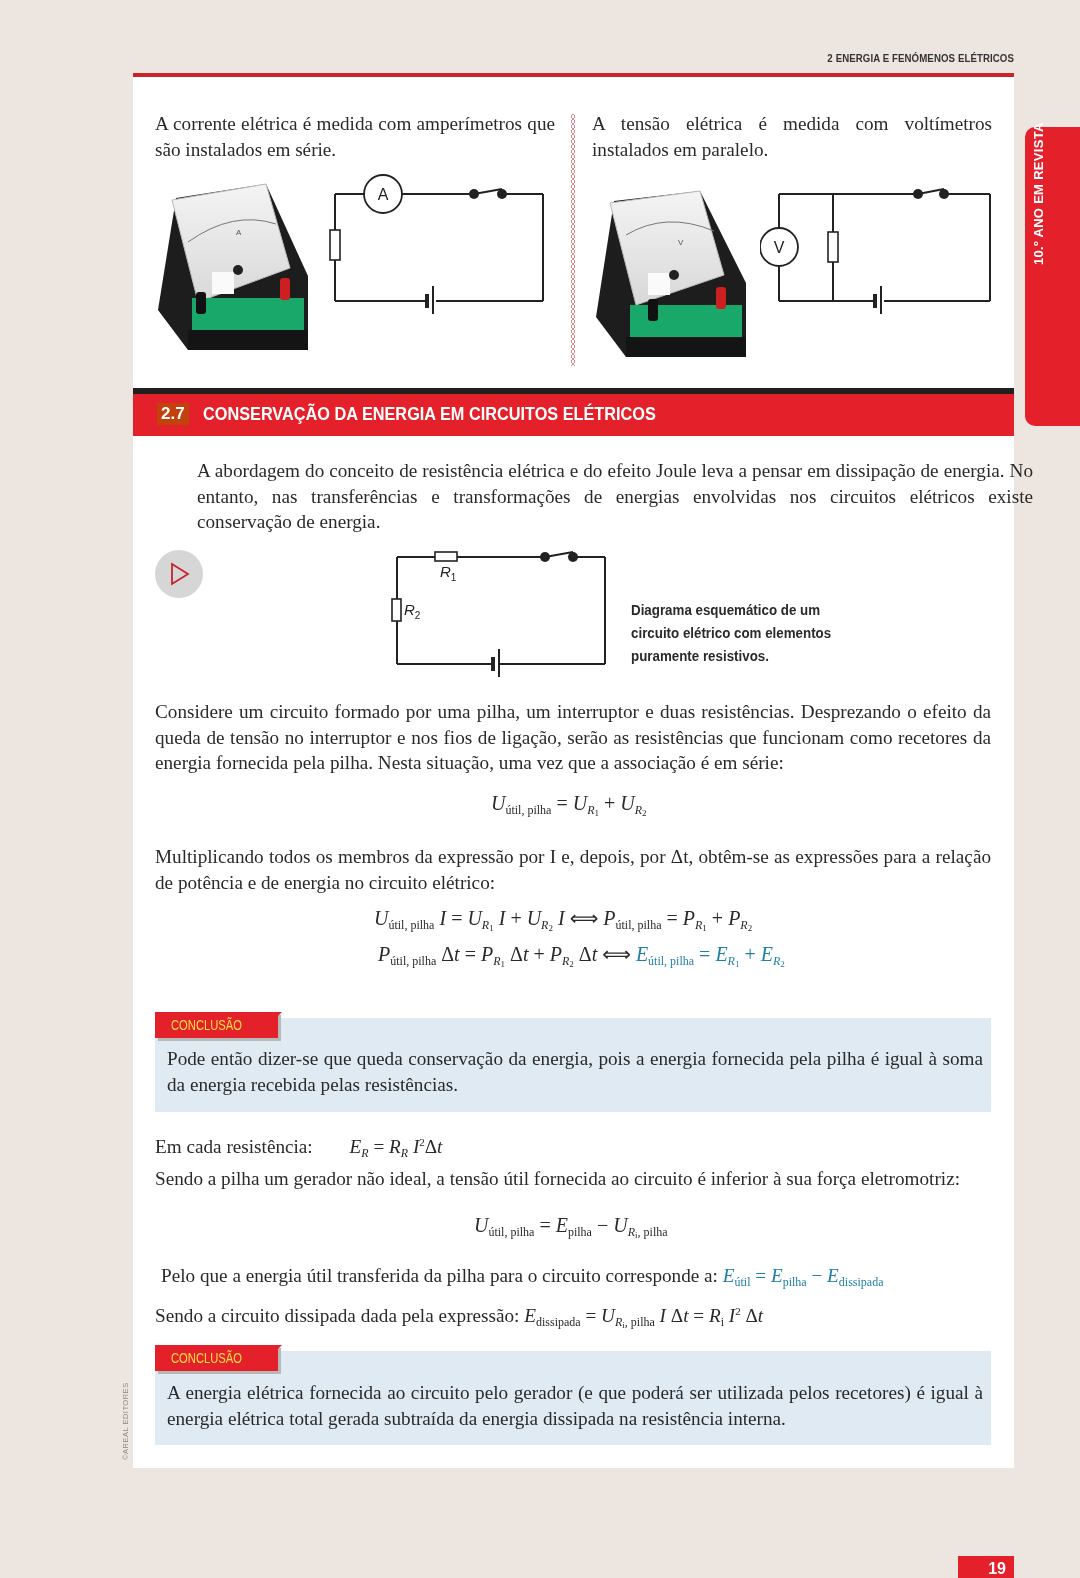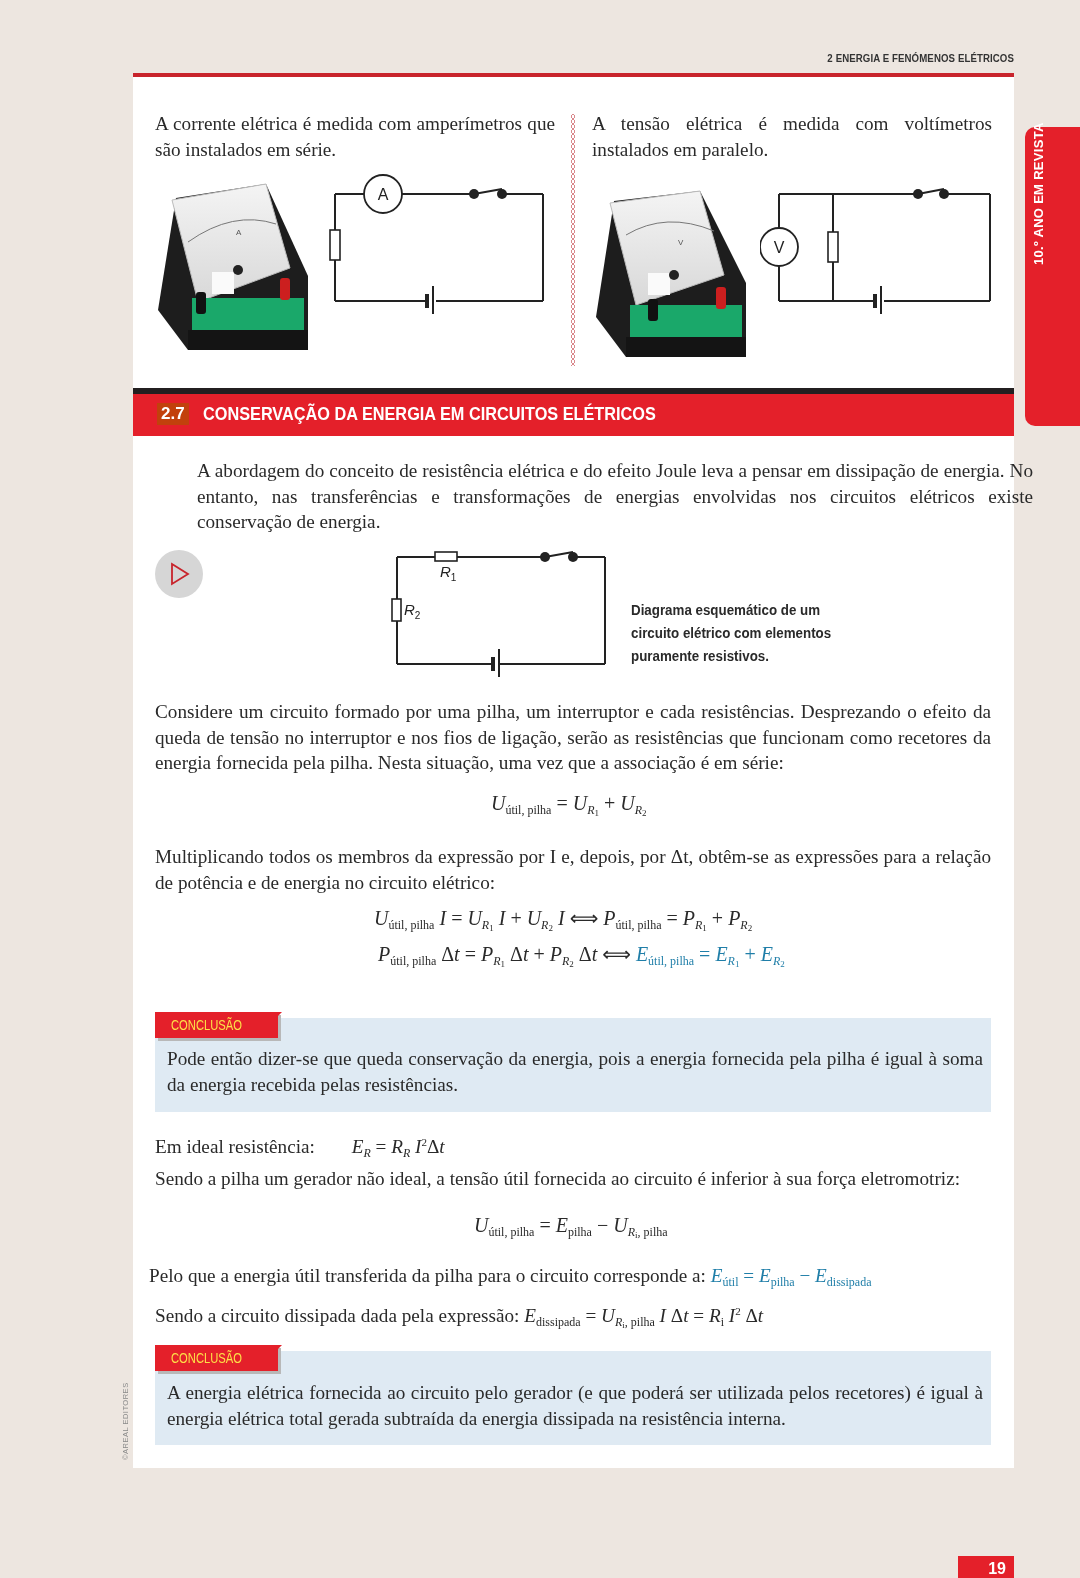--- a/index.html
+++ b/index.html
@@ -183,52 +183,52 @@
   <line x1="105" y1="109" x2="105" y2="123" stroke="#222" stroke-width="4"></line>
   <line x1="111" y1="101" x2="111" y2="129" stroke="#222" stroke-width="2"></line>
   <circle cx="157" cy="9" r="5" fill="#222"></circle>
   <circle cx="185" cy="9" r="5" fill="#222"></circle>
   <text x="52" y="29" font-size="15" font-style="italic" fill="#222" font-family="Liberation Sans, sans-serif"><tspan>R</tspan><tspan font-size="10" dy="4" font-style="normal">1</tspan></text>
   <text x="16" y="67" font-size="15" font-style="italic" fill="#222" font-family="Liberation Sans, sans-serif"><tspan>R</tspan><tspan font-size="10" dy="4" font-style="normal">2</tspan></text>
 </svg>
 
 <div class="caption">Diagrama esquemático de um circuito elétrico com elementos puramente resistivos.</div>
 
-<div class="body-text justify" style="left:155px; top:699px; width:836px;">Considere um circuito formado por uma pilha, um interruptor e cada resistências. Desprezando o efeito da queda de tensão no interruptor e nos fios de ligação, serão as resistências que funcionam como recetores da energia fornecida pela pilha. Nesta situação, uma vez que a associação é em série:</div>
+<div class="body-text justify" style="left:155px; top:699px; width:836px;">Considere um circuito formado por uma pilha, um interruptor e duas resistências. Desprezando o efeito da queda de tensão no interruptor e nos fios de ligação, serão as resistências que funcionam como recetores da energia fornecida pela pilha. Nesta situação, uma vez que a associação é em série:</div>
 
 <div class="eq" style="left:491px; top:792px;">
   <i>U</i><sub>útil, pilha</sub> = <i>U</i><sub><i>R</i><sub>1</sub></sub> + <i>U</i><sub><i>R</i><sub>2</sub></sub>
 </div>
 
 <div class="body-text justify" style="left:155px; top:844px; width:836px;">Multiplicando todos os membros da expressão por I e, depois, por Δt, obtêm-se as expressões para a relação de potência e de energia no circuito elétrico:</div>
 
 <div class="eq" style="left:374px; top:906px;">
   <i>U</i><sub>útil, pilha</sub> <i>I</i> = <i>U</i><sub><i>R</i><sub>1</sub></sub> <i>I</i> + <i>U</i><sub><i>R</i><sub>2</sub></sub> <i>I</i> ⟺ <i>P</i><sub>útil, pilha</sub> = <i>P</i><sub><i>R</i><sub>1</sub></sub> + <i>P</i><sub><i>R</i><sub>2</sub></sub>
 </div>
 
 <div class="eq" style="left:378px; top:942px;">
   <i>P</i><sub>útil, pilha</sub> Δ<i>t</i> = <i>P</i><sub><i>R</i><sub>1</sub></sub> Δ<i>t</i> + <i>P</i><sub><i>R</i><sub>2</sub></sub> Δ<i>t</i> ⟺ <span class="blue"><i>E</i><sub>útil, pilha</sub> = <i>E</i><sub><i>R</i><sub>1</sub></sub> + <i>E</i><sub><i>R</i><sub>2</sub></sub></span>
 </div>
 
 <div class="concl-box" style="top:1018px; height:94px;"></div>
 <div class="concl-tag" style="top:1012px;"><span>CONCLUSÃO</span></div>
 <div class="concl-text justify" style="top:1046px;">Pode então dizer-se que queda conservação da energia, pois a energia fornecida pela pilha é igual à soma da energia recebida pelas resistências.</div>
 
 <div class="body-text" style="left:155px; top:1130px;">
-  <span>Em ideal resistência:</span>
+  <span>Em cada resistência:</span>
   <span class="eq" style="position:static; font-size:19.2px;margin-left:32px;"><i>E</i><sub><i>R</i></sub> = <i>R</i><sub><i>R</i></sub> <i>I</i><sup style="font-size:11px;">2</sup>Δ<i>t</i></span>
 </div>
 
 <div class="body-text justify" style="left:155px; top:1166px; width:836px;">Sendo a pilha um gerador não ideal, a tensão útil fornecida ao circuito é inferior à sua força eletromotriz:</div>
 
 <div class="eq" style="left:474px; top:1214px;">
   <i>U</i><sub>útil, pilha</sub> = <i>E</i><sub>pilha</sub> − <i>U</i><sub><i>R</i><sub>i</sub><span>, pilha</span></sub>
 </div>
 
-<div class="body-text" style="left:149px; top:1263px; white-space:nowrap;text-align:center;">
+<div class="body-text" style="left:161px; top:1263px; white-space:nowrap;text-align:center;">
   <span>Pelo que a energia útil transferida da pilha para o circuito corresponde a:</span>
   <span class="eq blue" style="position:static; font-size:19.2px; color:#1f7ea8;"><i>E</i><sub>útil</sub> = <i>E</i><sub>pilha</sub> − <i>E</i><sub>dissipada</sub></span>
 </div>
 
 <div class="body-text" style="left:155px; top:1299px; white-space:nowrap;">
   <span>Sendo a circuito dissipada dada pela expressão:</span>
   <span class="eq" style="position:static; font-size:19.2px;font-family:Liberation Serif, serif;"><i>E</i><sub>dissipada</sub> = <i>U</i><sub><i>R</i><sub>i</sub><span>, pilha</span></sub> <i>I</i> Δ<i>t</i> = <i>R</i><sub>i</sub> <i>I</i><sup style="font-size:11px;">2</sup> Δ<i>t</i></span>
 </div>
 
 <div class="concl-box" style="top:1351px; height:94px;"></div>

